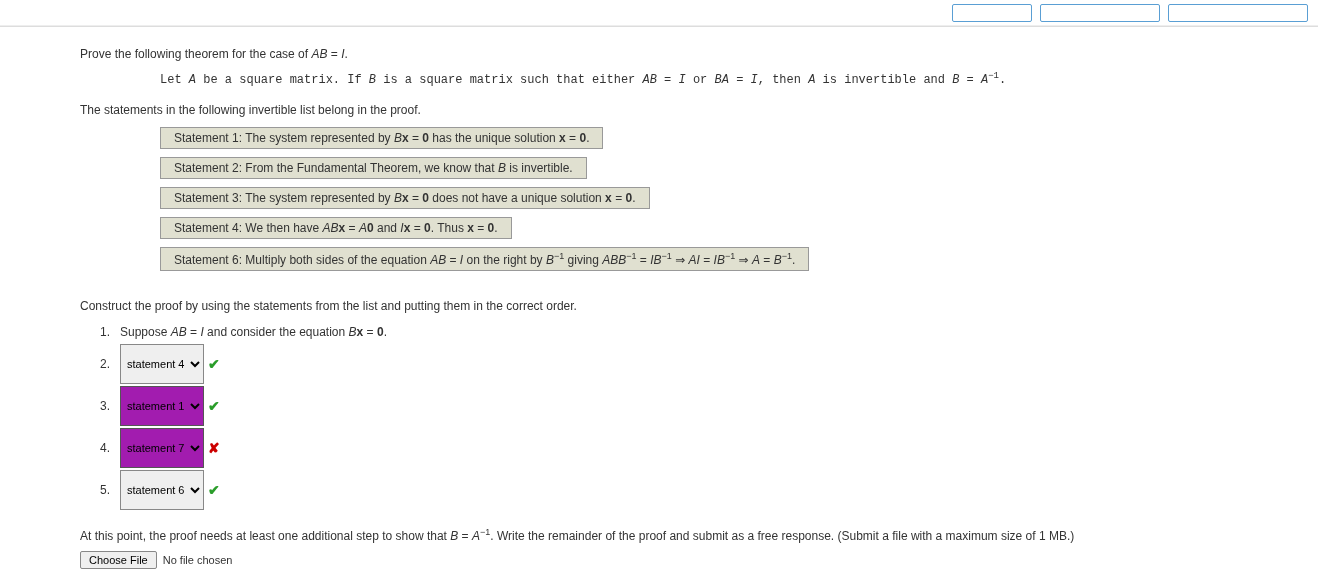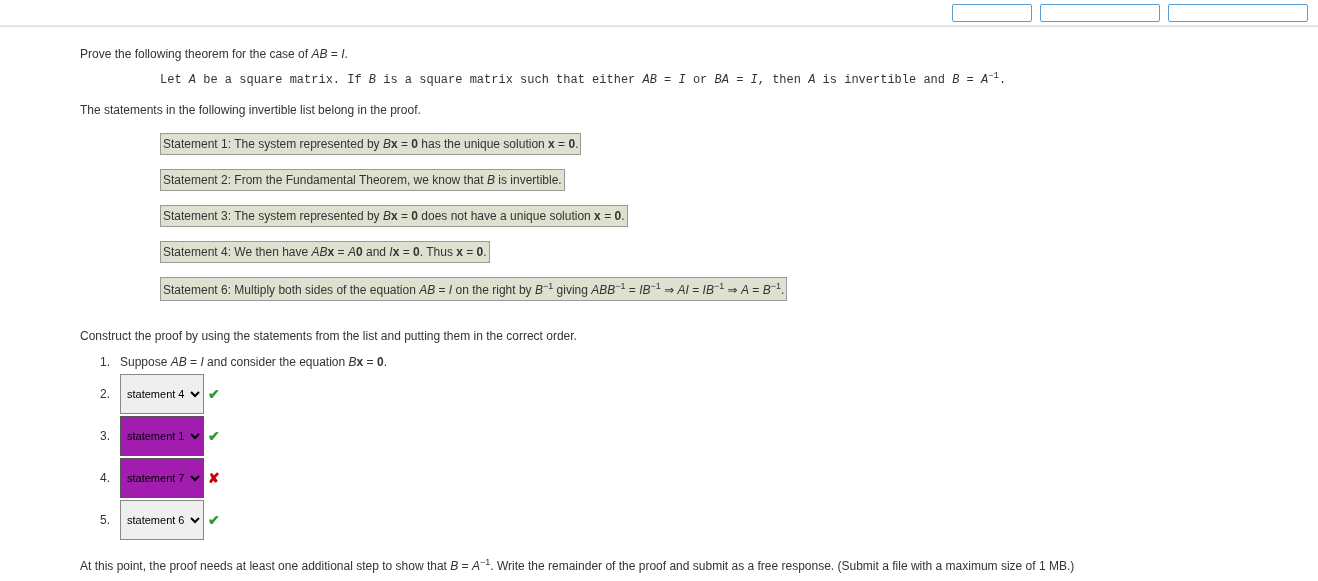--- a/index.html
+++ b/index.html
@@ -27,24 +27,23 @@
     .scramble-intro {
       margin-bottom: 10px;
     }
     .statements-list {
       margin-left: 80px;
     }
     .statement-box {
       display: inline-block;
       background: #e0e0d0;
       border: 1px solid #999;
-      padding: 3px 2px;
+      padding: 3px 13px;
       margin-bottom: 8px;
       font-size: 12px;
-      margin-top: 6px;
     }
     .construct-intro {
       margin-top: 20px;
       margin-bottom: 10px;
     }
     .proof-list {
       margin-left: 20px;
       line-height: 1.6;
     }
     .proof-row {
@@ -185,14 +184,18 @@
       <span class="proof-num">5.</span>
       <select class="stmt-select"><option>statement 6</option></select>
       <span class="check-icon">✔</span>
     </div>
   </div>
 
   <div class="free-response">
     At this point, the proof needs at least one additional step to show that <span class="italic">B</span> = <span class="italic">A</span><sup>−1</sup>. Write the remainder of the proof and submit as a free response. (Submit a file with a maximum size of 1 MB.)
   </div>
 
+  <div class="file-row">
+    <button class="choose-file-btn">Choose File</button>
+    <span class="no-file">No file chosen</span>
+  </div>
 
 </div>
 
 </body></html>

